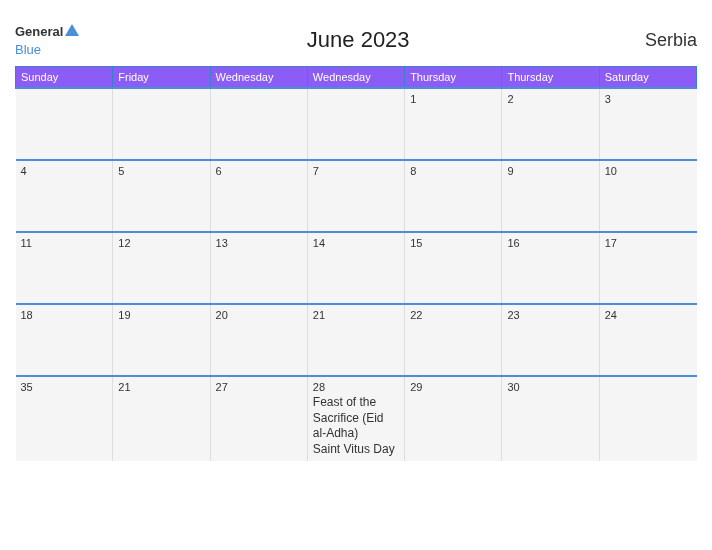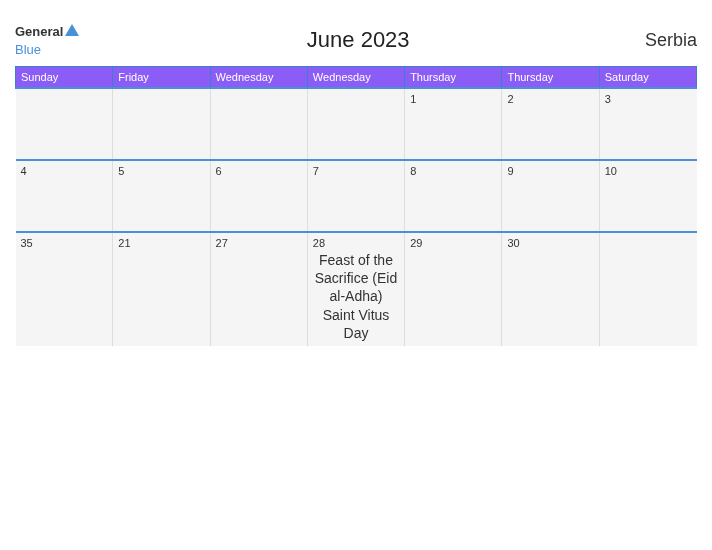--- a/index.html
+++ b/index.html
@@ -90,24 +90,23 @@
     .calendar tbody tr td:last-child {
       border-right: none;
     }
     .day-num {
       font-size: 11px;
       color: #333;
       display: block;
       margin-bottom: 2px;
     }
     .event {
-      font-size: 14px;
+      font-size: 12px;
       color: #333;
       line-height: 1.3;
-      text-align: center;
     }
     .empty-cell {
       background: #f5f5f5;
     }
   </style>
 </head>
 <body>
 
 <div class="page">
   <div class="header">
@@ -167,20 +166,66 @@
           </td>
           <td>
             <span class="day-num">9</span>
           </td>
           <td>
             <span class="day-num">10</span>
           </td>
         </tr>
         <tr>
           <td>
+            <span class="day-num">11</span>
+          </td>
+          <td>
+            <span class="day-num">12</span>
+          </td>
+          <td>
+            <span class="day-num">13</span>
+          </td>
+          <td>
+            <span class="day-num">14</span>
+          </td>
+          <td>
+            <span class="day-num">15</span>
+          </td>
+          <td>
+            <span class="day-num">16</span>
+          </td>
+          <td>
+            <span class="day-num">17</span>
+          </td>
+        </tr>
+        <tr>
+          <td>
+            <span class="day-num">18</span>
+          </td>
+          <td>
+            <span class="day-num">19</span>
+          </td>
+          <td>
+            <span class="day-num">20</span>
+          </td>
+          <td>
+            <span class="day-num">21</span>
+          </td>
+          <td>
+            <span class="day-num">22</span>
+          </td>
+          <td>
+            <span class="day-num">23</span>
+          </td>
+          <td>
+            <span class="day-num">24</span>
+          </td>
+        </tr>
+        <tr>
+          <td>
             <span class="day-num">35</span>
           </td>
           <td>
             <span class="day-num">21</span>
           </td>
           <td>
             <span class="day-num">27</span>
           </td>
           <td>
             <span class="day-num">28</span>

